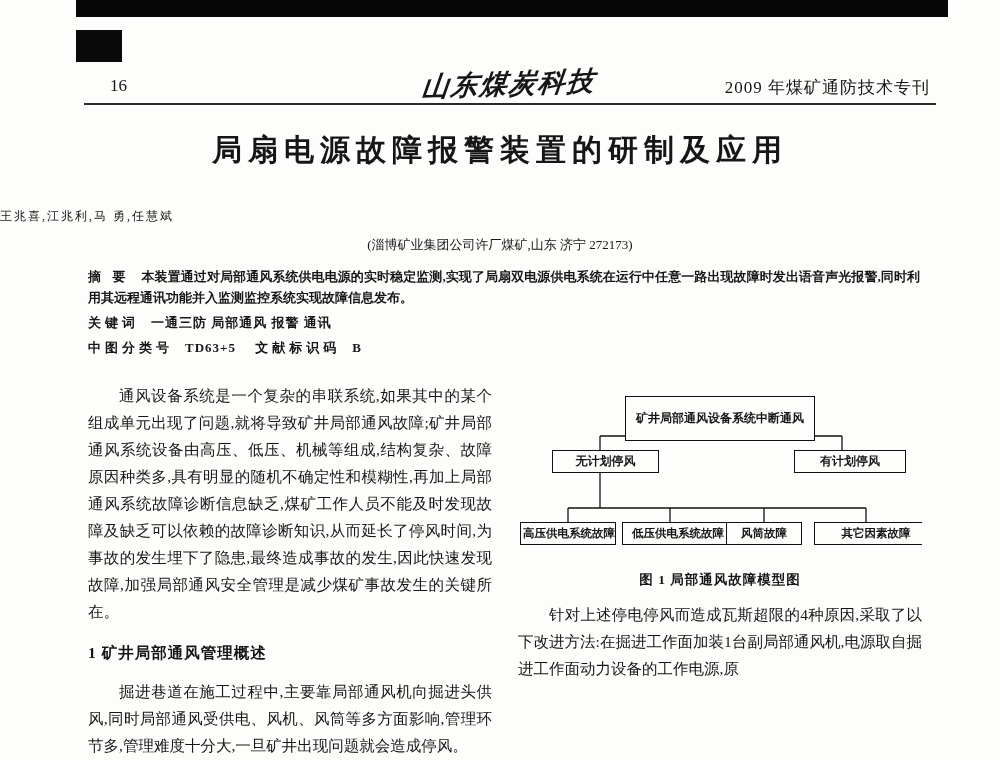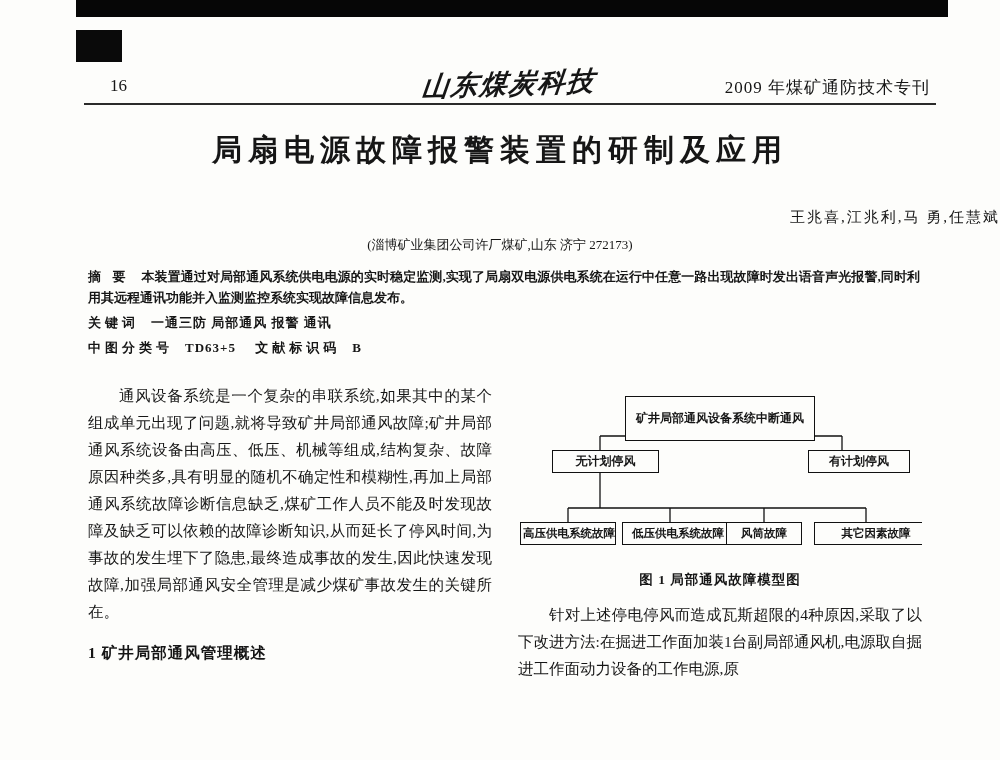--- a/index.html
+++ b/index.html
@@ -25,21 +25,21 @@
     font-size: 27px; font-weight: bold; font-style: italic; letter-spacing: 2px; white-space: nowrap;
   }
   .issue-info { position: absolute; right: 0; top: 6px; font-size: 17px; letter-spacing: 1px; }
   .header-rule { position: absolute; left: 84px; right: 64px; top: 103px; border-top: 2px solid #2a2a2a; }
 
   
   .title {
     position: absolute; left: 0; right: 0; top: 130px; text-align: center;
     font-size: 30px; font-weight: bold; letter-spacing: 6px; margin: 0;
   }
-  .authors { position: absolute; left: 0; right: 0; top: 208px; text-align: right; font-size: 15px; letter-spacing: 2px; }
+  .authors { position: absolute; left: 0; right: 0; top: 208px; text-align: left; font-size: 12px; letter-spacing: 2px; }
   .affiliation { position: absolute; left: 0; right: 0; top: 236px; text-align: center; font-size: 13px; }
 
   
   .meta-block { position: absolute; left: 88px; right: 80px; top: 266px; font-size: 13px; font-weight: bold; line-height: 21px; }
   .meta-line { margin-top: 4px; }
   .meta-label { margin-right: 12px; letter-spacing: 4px; }
   .abstract-text { text-align: justify; }
   .kw-text, .clc-val { letter-spacing: 1px; }
   .clc-seg { margin-right: 16px; }
 
@@ -55,21 +55,21 @@
   .fc-svg { position: absolute; left: 0; top: 0; }
   .fc-box {
     position: absolute; box-sizing: border-box;
     border: 1.4px solid #111; padding: 3px 2px;
     font-family: "Liberation Sans", sans-serif;
     font-size: 11.5px; font-weight: bold; text-align: center; white-space: nowrap;
     background: #fdfdfb; line-height: 15px;
   }
   .fc-root { left: 50%; transform: translateX(-50%); top: 8px; padding: 14px 10px; font-size: 12px; }
   .fc-left  { left: 32px;  top: 62px; width: 107px; font-size: 12px; }
-  .fc-right { left: 288px; top: 62px; width: 102px; font-size: 12px; }
+  .fc-right { left: 274px; top: 62px; width: 112px; font-size: 12px; }
   .fc-leaf1 { left: 0;   top: 134px; width: 96px; }
   .fc-leaf2 { left: 102px; top: 134px; width: 112px; }
   .fc-leaf3 { left: 206px; top: 134px; width: 76px; }
   .fc-leaf4 { left: 294px; top: 134px; width: 124px; }
 
   .fig-caption { text-align: center; font-size: 13.5px; font-weight: bold; margin: 10px 0 8px 0; text-indent: 0 !important; letter-spacing: 1px; }
 </style>
 </head>
 <body>
 
@@ -100,20 +100,21 @@
       <span class="clc-seg"><span class="meta-label">中图分类号</span><span class="clc-val">TD63+5</span></span>
       <span class="clc-seg"><span class="meta-label">文献标识码</span><span class="clc-val">B</span></span>
     </div>
   </div>
 
   <div class="columns">
 
     <div class="col">
       <p>通风设备系统是一个复杂的串联系统,如果其中的某个组成单元出现了问题,就将导致矿井局部通风故障;矿井局部通风系统设备由高压、低压、机械等组成,结构复杂、故障原因种类多,具有明显的随机不确定性和模糊性,再加上局部通风系统故障诊断信息缺乏,煤矿工作人员不能及时发现故障及缺乏可以依赖的故障诊断知识,从而延长了停风时间,为事故的发生埋下了隐患,最终造成事故的发生,因此快速发现故障,加强局部通风安全管理是减少煤矿事故发生的关键所在。</p>
       <div class="section-heading">1  矿井局部通风管理概述</div>
+      <p>掘进巷道在施工过程中,主要靠局部通风机向掘进头供风,同时局部通风受供电、风机、风筒等多方面影响,管理环节多,管理难度十分大,一旦矿井出现问题就会造成停风。</p>
     </div>
 
     <div class="col">
 
       <div class="flowchart">
         <svg class="fc-svg" width="400" height="168" viewBox="0 0 400 168">
           <g stroke="#111" stroke-width="1.3" fill="none">
             <line x1="200" y1="32" x2="200" y2="48"></line>
             <line x1="80" y1="48" x2="322" y2="48"></line>
             <line x1="80" y1="48" x2="80" y2="62"></line>

